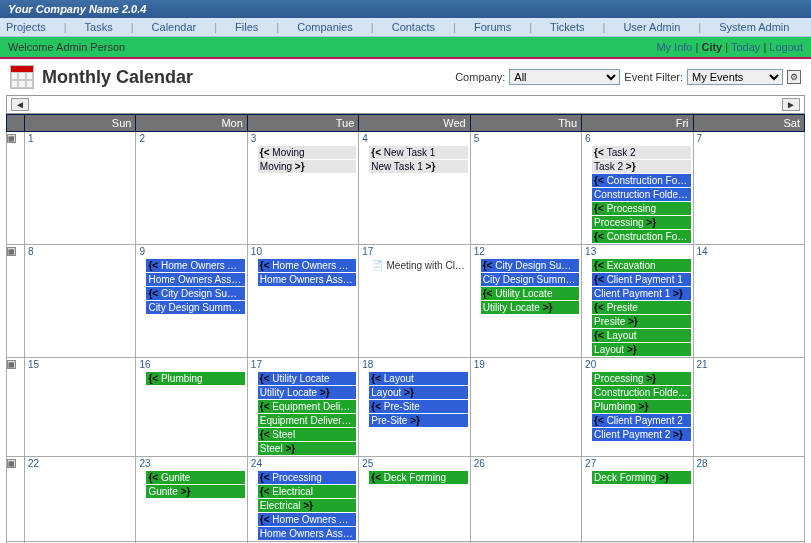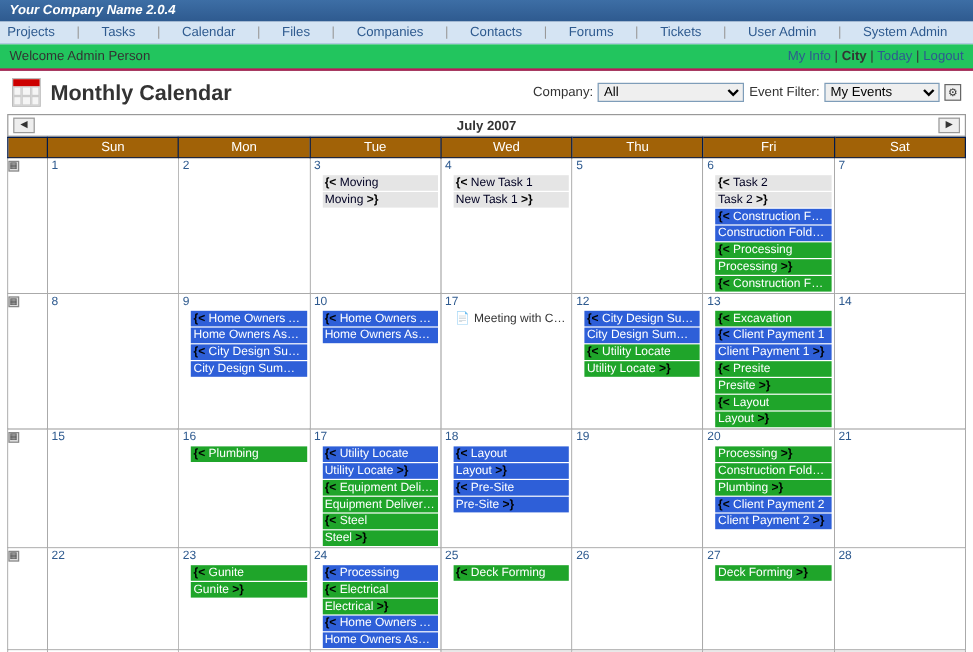--- a/index.html
+++ b/index.html
@@ -17,21 +17,21 @@
 .heading-row{display:flex;justify-content:space-between;align-items:center;padding:6px 10px}
 .heading-row .left{display:flex;align-items:center;gap:8px}
 .heading-row h1{font-size:18px;font-weight:bold;color:#333}
 .heading-row .filters{display:flex;align-items:center;gap:4px;font-size:11px}
 .heading-row select{font-size:11px;border:1px solid #7e9db9}
 .calwrap{padding:0 6px 6px 6px}
 .calhdr{background:#fff;border:1px solid #999;display:flex;align-items:center;justify-content:space-between;padding:2px 4px}
 .calhdr .navbtn{cursor:pointer;font-size:10px;border:1px solid #999;padding:0 3px;background:#eee}
 .calhdr .month{font-weight:bold;flex:1;text-align:center}
 table.cal{width:100%;border-collapse:collapse;table-layout:fixed}
-table.cal th{background:#a16207;color:#fff;font-weight:normal;text-align:center;padding:2px 16px;border:1px solid #001a4d;font-size:11px}
+table.cal th{background:#737373;color:#fff;font-weight:normal;text-align:right;padding:2px 4px;border:1px solid #001a4d;font-size:11px}
 table.cal td{border:1px solid #aaa;vertical-align:top;height:80px;padding:0;font-size:10px;background:#fff;position:relative}
 table.cal td.grey{background:#e9e9e9}
 td .daynum{color:#2e5a8f;padding:1px 3px;display:block}
 td .handle{position:absolute;left:-1px;top:2px;width:8px;height:8px;background:#ddd;border:1px solid #888;font-size:7px;line-height:6px;text-align:center;color:#444}
 .ev{display:block;margin:1px 2px 1px 10px;padding:0 2px;font-size:10px;line-height:13px;white-space:nowrap;overflow:hidden;text-overflow:ellipsis}
 .eopen:before{content:"{< ";color:#000;font-weight:bold}
 .eclose:after{content:" >}";color:#000;font-weight:bold}
 .c-orange{background:#e5e5e5;color:#002}
 .c-blue{background:#2e5fd8;color:#fff}
 .c-green{background:#1fa52a;color:#fff}
@@ -93,31 +93,30 @@
           <div></div>
           <div></div>
           <div></div>
           <div></div>
         </span>
     </span>
     <h1>Monthly Calendar</h1>
   </div>
   <div class="filters">
     <span>Company:</span>
-    <select style="width:122px"><option>All</option></select>
+    <select style="width:111px"><option>All</option></select>
     <span>Event Filter:</span>
     <select style="width:96px"><option>My Events</option></select>
     <span class="gear">⚙</span>
   </div>
 </div>
 
 <div class="calwrap">
   <div class="calhdr">
     <span class="navbtn">◄</span>
-    <span class="month">July 2007</span>
     <span class="navbtn">►</span>
   </div>
   <table class="cal">
     <thead>
         <tr id="dowrow">
           <th></th>
           <th>Sun</th>
           <th>Mon</th>
           <th>Tue</th>
           <th>Wed</th>

